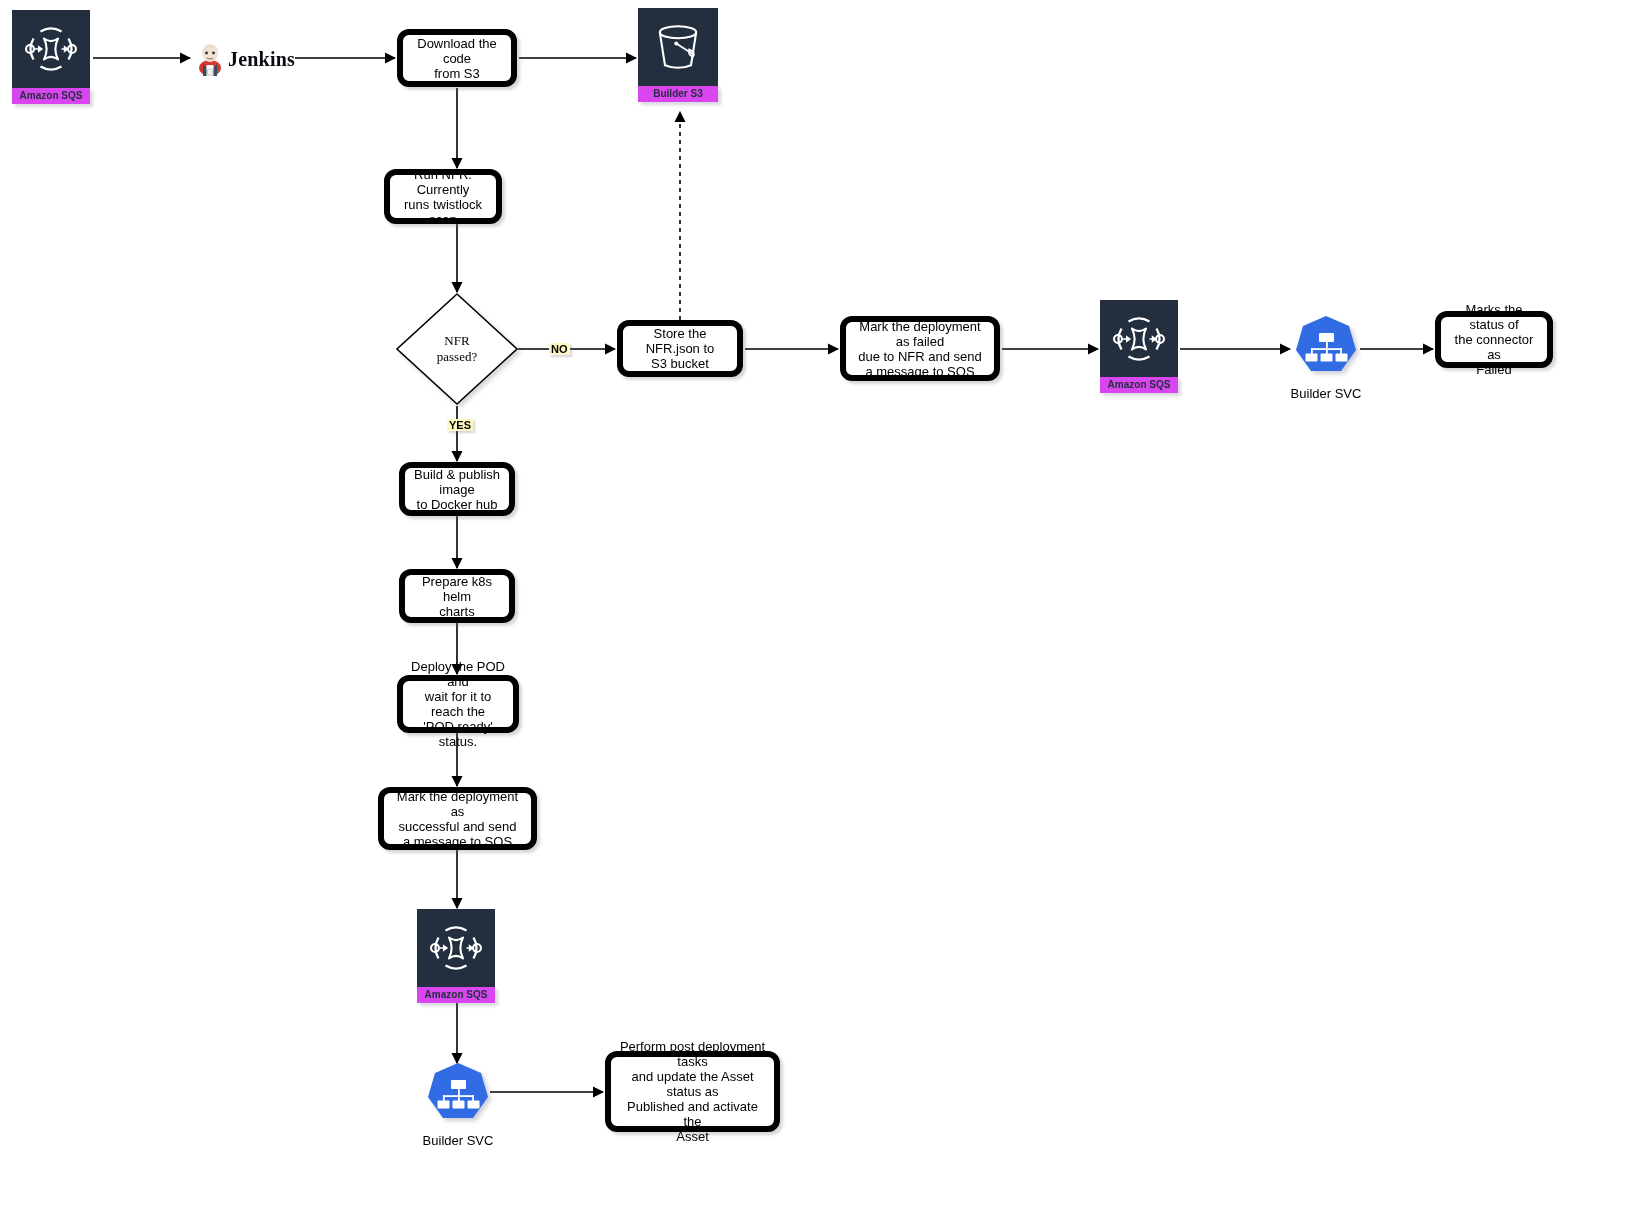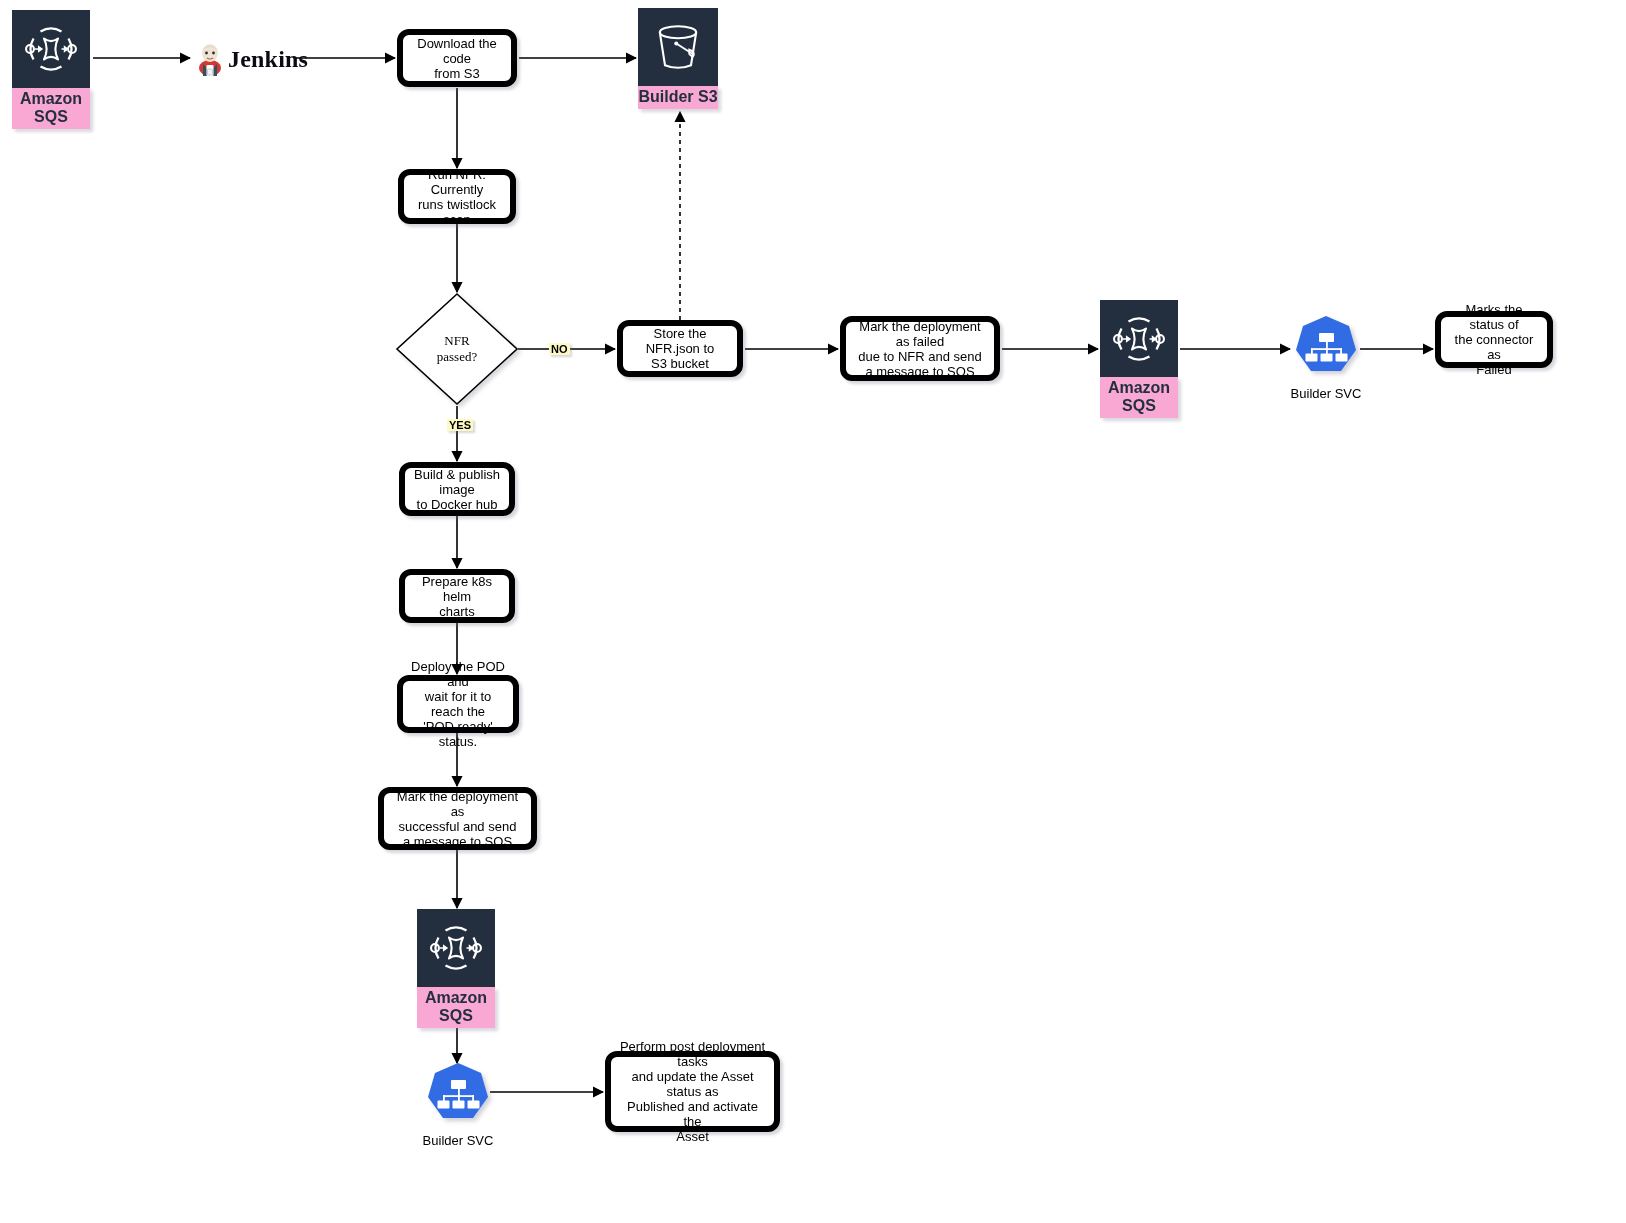--- a/index.html
+++ b/index.html
@@ -87,24 +87,24 @@
     display: flex;
     align-items: center;
     justify-content: center;
   }
   .awsnode .caption {
     position: absolute;
     left: 0;
     box-sizing: border-box;
     width: 100%;
     text-align: center;
-    font-size: 16px;
+    font-size: 10px;
     font-weight: bold;
     color: #232F3E;
-    background: #f9a8d4;
+    background: #d946ef;
     box-shadow: 3px 3px 3px rgba(120,120,140,0.28);
     padding: 2px 0 3px 0;
   }
 
   
   .k8snode {
     position: absolute;
     z-index: 3;
   }
   .k8snode .hept {
@@ -127,21 +127,21 @@
   .jenkins {
     position: absolute;
     z-index: 3;
     display: flex;
     align-items: center;
     gap: 4px;
   }
   .jenkins .jlabel {
     font-family: "Liberation Serif", serif;
     font-weight: bold;
-    font-size: 24px;
+    font-size: 20px;
     color: #0b0b15;
     letter-spacing: 0.2px;
   }
 
   
   .edge-label {
     position: absolute;
     z-index: 4;
     font-size: 11px;
     font-weight: bold;
@@ -245,21 +245,21 @@
         <ellipse cx="32" cy="13" rx="21" ry="7" stroke="#fff" stroke-width="2.4" fill="none"></ellipse>
         <path d="M11 13 L17 51 Q32 57 47 51 L53 13" stroke="#fff" stroke-width="2.4" fill="none"></path>
         <path d="M30 26 L49 38" stroke="#fff" stroke-width="2.2" fill="none"></path>
         <circle cx="30" cy="26" r="2.3" fill="#fff"></circle>
         <path d="M45 33 Q53 36 49 41 Q46 40 45 38 Z" fill="none" stroke="#fff" stroke-width="2.2"></path>
       </svg>
     </div>
     <div class="caption" style="top:78px;">Builder S3</div>
   </div>
 
-  <div class="node" style="left:398px; top:169px; width:118px; height:55px;">Run NFR: Currently
+  <div class="node" style="left:384px; top:169px; width:118px; height:55px;">Run NFR: Currently
 runs twistlock scan</div>
 
   <div class="diamond-wrap" style="left:395px; top:292px; width:124px; height:114px;">
     <svg width="124" height="114">
       <polygon points="62,2 122,57 62,112 2,57" fill="#ffffff" stroke="#000000" stroke-width="1.6" style="filter: drop-shadow(3px 3px 2px rgba(120,120,140,0.30));"></polygon>
     </svg>
     <div class="diamond-label">NFR
 passed?</div>
   </div>
 

